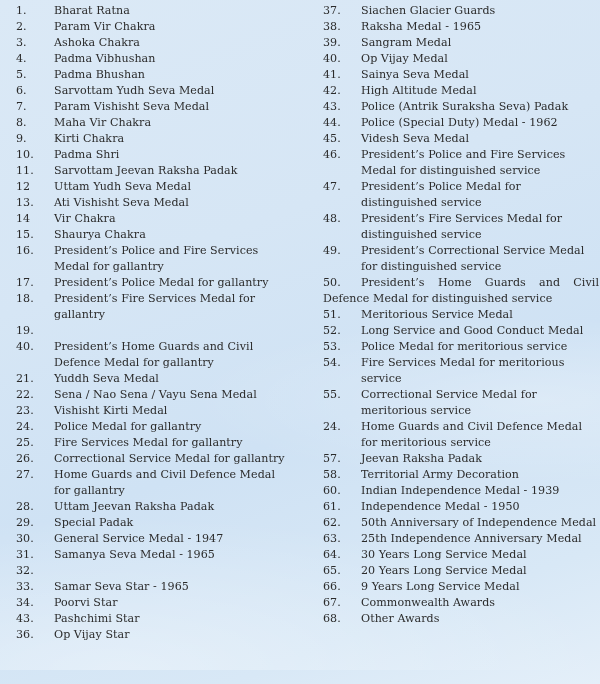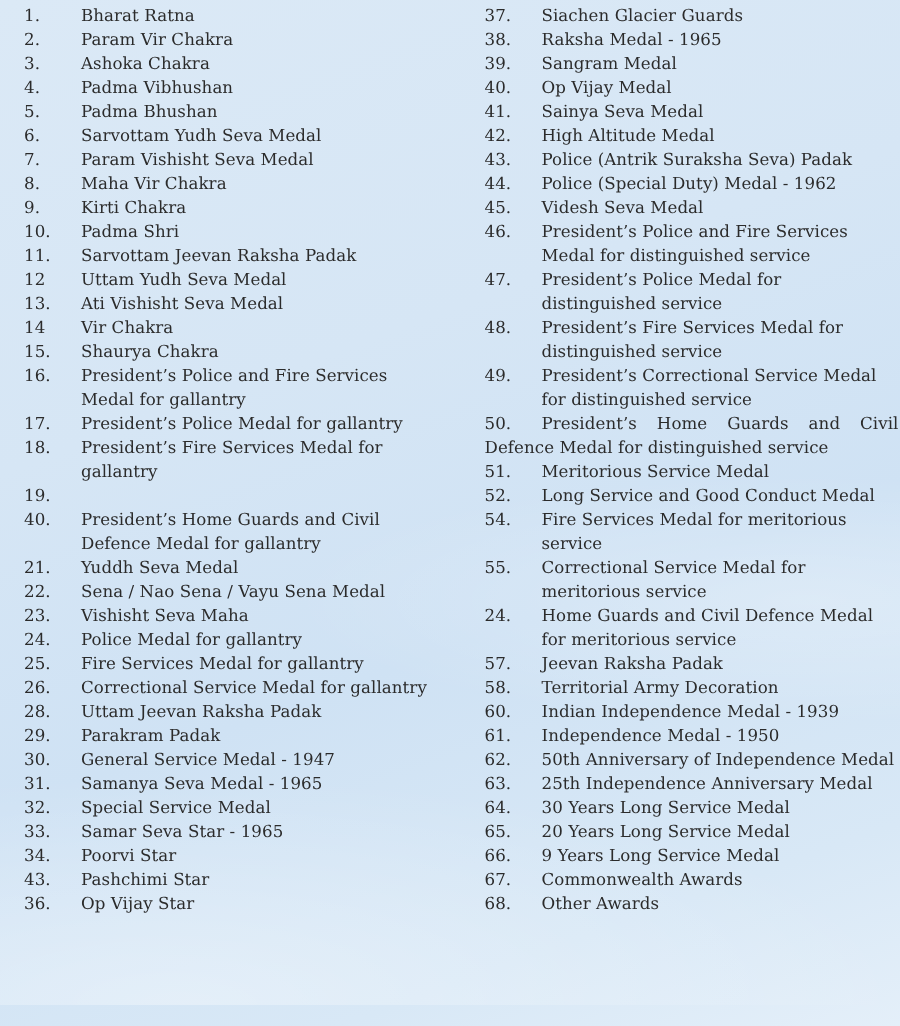--- a/index.html
+++ b/index.html
@@ -121,53 +121,56 @@
       <div class="item">
         <span class="num">21.</span>
         <span class="label">Yuddh Seva Medal</span>
       </div>
       <div class="item">
         <span class="num">22.</span>
         <span class="label">Sena / Nao Sena / Vayu Sena Medal</span>
       </div>
       <div class="item">
         <span class="num">23.</span>
-        <span class="label">Vishisht Seva Maha</span>
+        <span class="label">Vishisht Kirti Medal</span>
       </div>
       <div class="item">
         <span class="num">24.</span>
         <span class="label">Police Medal for gallantry</span>
       </div>
       <div class="item">
         <span class="num">25.</span>
         <span class="label">Fire Services Medal for gallantry</span>
       </div>
       <div class="item">
         <span class="num">26.</span>
         <span class="label">Correctional Service Medal for gallantry</span>
       </div>
       <div class="item">
+        <span class="num">27.</span>
+        <span class="label">Home Guards and Civil Defence Medal for gallantry</span>
+      </div>
+      <div class="item">
         <span class="num">28.</span>
         <span class="label">Uttam Jeevan Raksha Padak</span>
       </div>
       <div class="item">
         <span class="num">29.</span>
-        <span class="label">Parakram Padak</span>
+        <span class="label">Special Padak</span>
       </div>
       <div class="item">
         <span class="num">30.</span>
         <span class="label">General Service Medal - 1947</span>
       </div>
       <div class="item">
         <span class="num">31.</span>
         <span class="label">Samanya Seva Medal - 1965</span>
       </div>
       <div class="item">
         <span class="num">32.</span>
-        <span class="label">Special  Service Medal</span>
       </div>
       <div class="item">
         <span class="num">33.</span>
         <span class="label">Samar Seva Star - 1965</span>
       </div>
       <div class="item">
         <span class="num">34.</span>
         <span class="label">Poorvi Star</span>
       </div>
       <div class="item">
@@ -233,20 +236,24 @@
         <span class="label">President’s Correctional Service Medal for distinguished service</span>
       </div>
       <div class="item justify"><span class="num">50.</span><span class="label">President’s Home Guards and Civil Defence Medal for distinguished service</span></div>
       <div class="item">
         <span class="num">51.</span>
         <span class="label">Meritorious Service Medal</span>
       </div>
       <div class="item">
         <span class="num">52.</span>
         <span class="label">Long Service and Good Conduct Medal</span>
+      </div>
+      <div class="item">
+        <span class="num">53.</span>
+        <span class="label">Police Medal for meritorious service</span>
       </div>
       <div class="item">
         <span class="num">54.</span>
         <span class="label">Fire Services Medal for meritorious service</span>
       </div>
       <div class="item">
         <span class="num">55.</span>
         <span class="label">Correctional Service Medal for meritorious service</span>
       </div>
       <div class="item">

